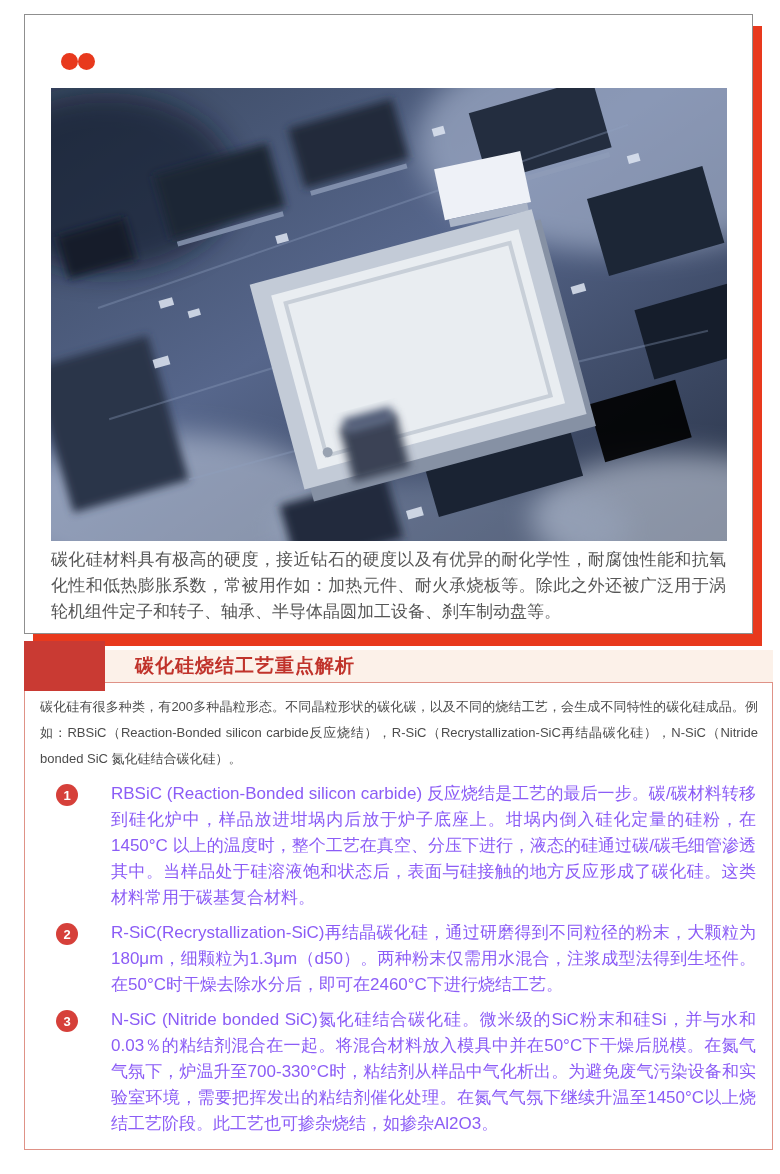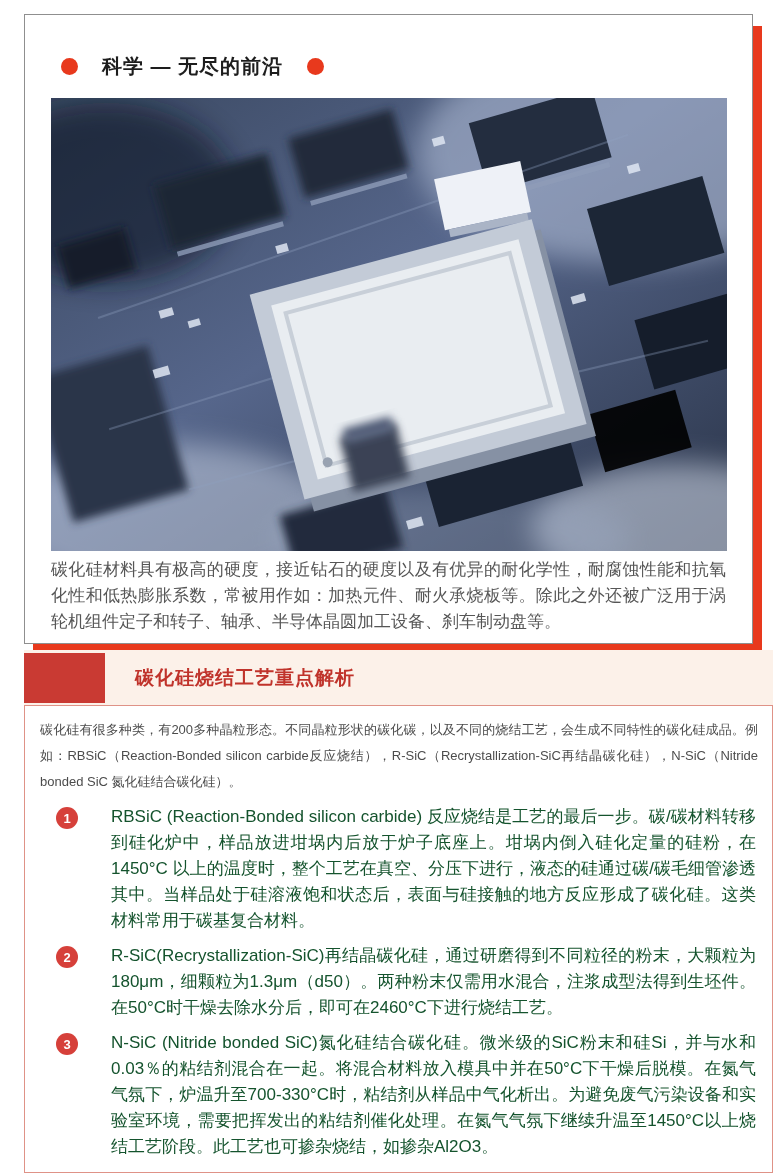--- a/index.html
+++ b/index.html
@@ -14,43 +14,42 @@
   }
   .article-header { display:flex; align-items:center; padding:38px 0 18px 36px; }
   .red-dot { width:17px; height:17px; border-radius:50%; background:#e8391d; flex:none; }
   .article-title { margin:0 24px; font-size:20px; font-weight:bold; color:#1d1d1d; letter-spacing:1px; white-space:nowrap; }
   .photo-wrap { margin:0 26px; width:676px; height:453px; overflow:hidden; background:#46536f; }
   .photo-wrap svg { display:block; }
   .photo-caption { margin:6px 26px 0 26px; padding-bottom:8px; font-size:17px; line-height:26px; color:#565656; text-align:justify; }
 
   
   .analysis-card { position:absolute; left:24px; top:650px; width:749px; }
-  .analysis-band { display:flex; align-items:center; height:55px; background:#fcf1e9; }
+  .analysis-band { display:flex; align-items:center; height:32px; background:#fcf1e9; }
   .band-block { width:81px; height:50px; background:#c93a33; flex:none; }
   .analysis-title { margin-left:30px; font-size:19px; font-weight:bold; color:#c0332b; letter-spacing:1px; }
   .analysis-box { border:1px solid #df9287; background:#ffffff; padding:11px 14px 12px 15px; }
   .analysis-intro { font-size:13px; line-height:26px; color:#4c4c4c; text-align:justify; }
   .analysis-item { display:flex; margin-top:9px; }
   .item-num {
     flex:none; width:22px; height:22px; border-radius:50%; background:#d6403a;
     color:#ffffff; font-size:13px; font-weight:bold;
     display:flex; align-items:center; justify-content:center; margin:3px 0 0 16px;
   }
-  .item-text { margin-left:33px; width:645px; font-size:17px; line-height:26px; color:#14532d; text-align:justify; }
+  .item-text { margin-left:33px; width:645px; font-size:17px; line-height:26px; color:#8b5cf6; text-align:justify; }
 </style>
 </head>
 <body>
 
 <div class="page">
 
   <section class="article-card">
 
     <div class="article-header">
       <span class="red-dot"></span>
-      <h1 class="article-title">科学 — 无尽的前沿</h1>
       <span class="red-dot"></span>
     </div>
 
     <div class="photo-wrap">
       <svg width="676" height="453" viewBox="0 0 676 453" xmlns="http://www.w3.org/2000/svg">
         <defs>
           <linearGradient id="bg" x1="0" y1="0" x2="1" y2="1">
             <stop offset="0" stop-color="#3b4962"></stop>
             <stop offset="0.45" stop-color="#56668b"></stop>
             <stop offset="1" stop-color="#2a3448"></stop>

